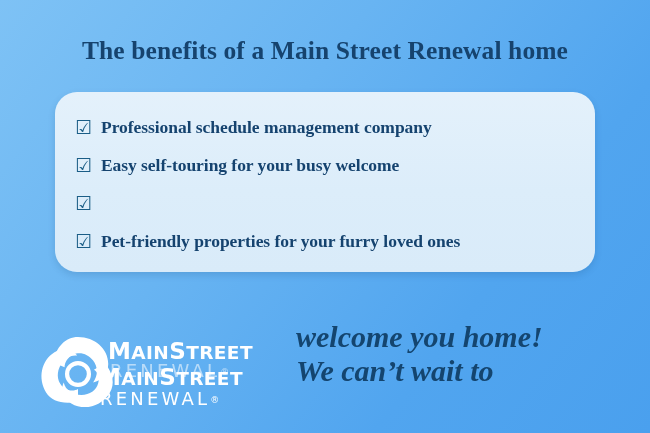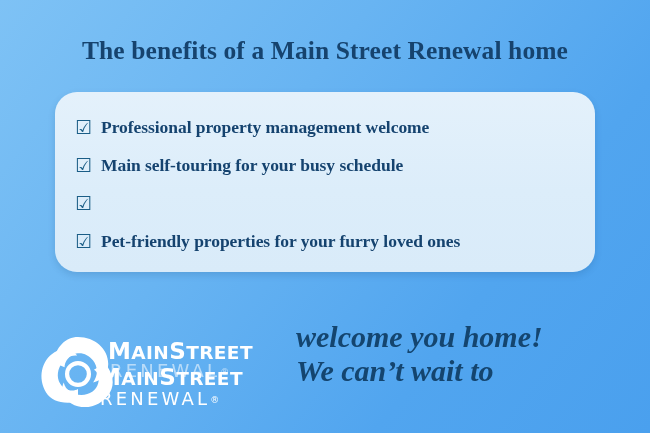--- a/index.html
+++ b/index.html
@@ -160,26 +160,26 @@
 
 <div id="poster">
 
   <div id="headline">The benefits of a Main Street Renewal home</div>
 
   <div id="benefits-card">
     <ul id="benefits-list">
 
       <li class="benefit-row">
         <span class="benefit-check">☑</span>
-        <span class="benefit-text">Professional property management welcome</span>
-      </li>
-
-      <li class="benefit-row">
-        <span class="benefit-check">☑</span>
-        <span class="benefit-text">Main self-touring for your busy schedule</span>
+        <span class="benefit-text">Professional schedule management company</span>
+      </li>
+
+      <li class="benefit-row">
+        <span class="benefit-check">☑</span>
+        <span class="benefit-text">Easy self-touring for your busy welcome</span>
       </li>
 
       <li class="benefit-row">
         <span class="benefit-check">☑</span>
       </li>
 
       <li class="benefit-row">
         <span class="benefit-check">☑</span>
         <span class="benefit-text">Pet-friendly properties for your furry loved ones</span>
       </li>

